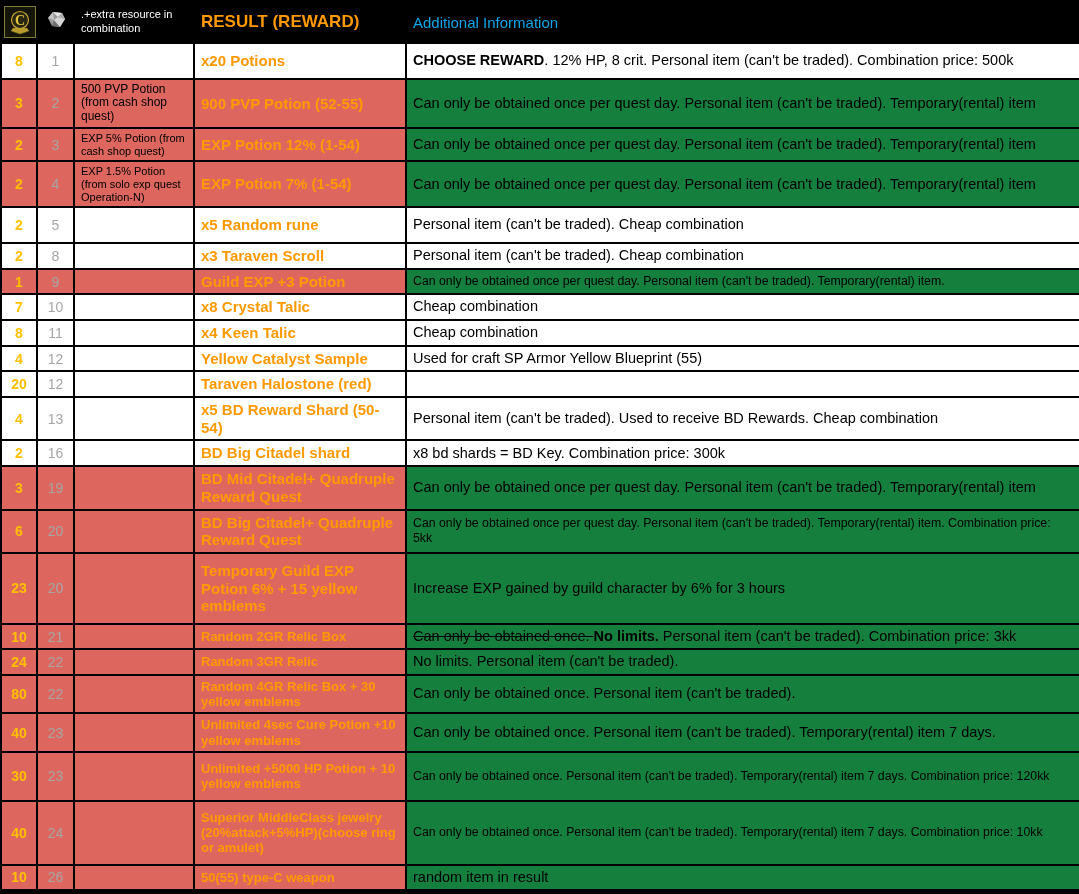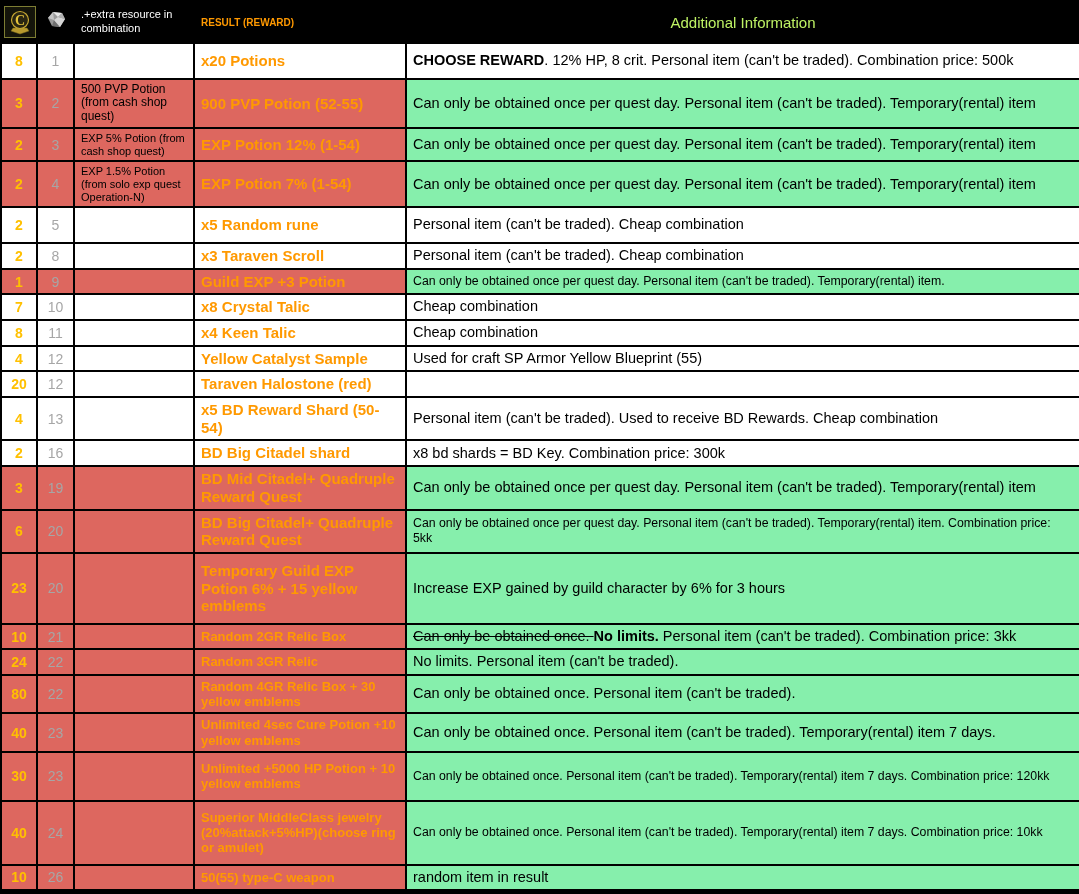--- a/index.html
+++ b/index.html
@@ -3,34 +3,34 @@
 <meta charset="utf-8">
 <style>
   html,body{margin:0;padding:0;background:#000;}
   body{width:1079px;font-family:"Liberation Sans",sans-serif;}
   table{border-collapse:collapse;table-layout:fixed;width:1079px;background:#000;}
   td,th{border:2px solid #000;vertical-align:middle;padding:3px 6px;overflow:hidden;word-wrap:break-word;}
   thead th{background:#000;height:34px;}
   th.h-icon{text-align:center;padding:2px;}
   .slot{width:30px;height:30px;margin:0 auto;background:#15150a;border:1px solid #7d7d33;display:flex;align-items:center;justify-content:center;}
   .h-extra{color:#fff;font-size:11px;font-weight:normal;text-align:left;line-height:1.25;}
-  .h-result{color:#ff9900;font-size:10px;font-weight:bold;text-align:left;}
-  .h-info{color:#bef264;font-size:15px;font-weight:normal;text-align:center;}
+  .h-result{color:#ff9900;font-size:17px;font-weight:bold;text-align:left;}
+  .h-info{color:#0ea5e9;font-size:15px;font-weight:normal;text-align:left;}
   td.c-gold{color:#ffc000;font-weight:bold;text-align:center;font-size:14px;background:#fff;}
   td.c-gem{color:#a6a6a6;text-align:center;font-size:14px;background:#fff;}
   td.c-extra{font-size:12px;background:#fff;color:#000;line-height:1.15;}
   td.c-extra.fs-xs{font-size:11px;}
   td.c-result{background:#fff;color:#ff9900;font-weight:bold;line-height:1.18;margin-left:33px;}
   td.c-result.fs-lg{font-size:15px;}
   td.c-result.fs-md{font-size:13px;}
   td.c-result.fs-sm{font-size:15px;}
   td.c-info{background:#ffffff;color:#000;font-size:14.5px;line-height:1.2;}
   td.c-info.fs-sm{font-size:12.3px;}
   tr.hl td{background:#dd675f;}
-  tr.hl td.c-info{background:#86efac;}
+  tr.hl td.c-info{background:#15803d;}
   tr.tall td{padding-top:8px;padding-bottom:8px;}
   .seg-b{font-weight:bold;}
   .seg-s{text-decoration:line-through;}
 </style>
 </head>
 <body>
 
 <table>
   <colgroup>
     <col style="width:36px">

